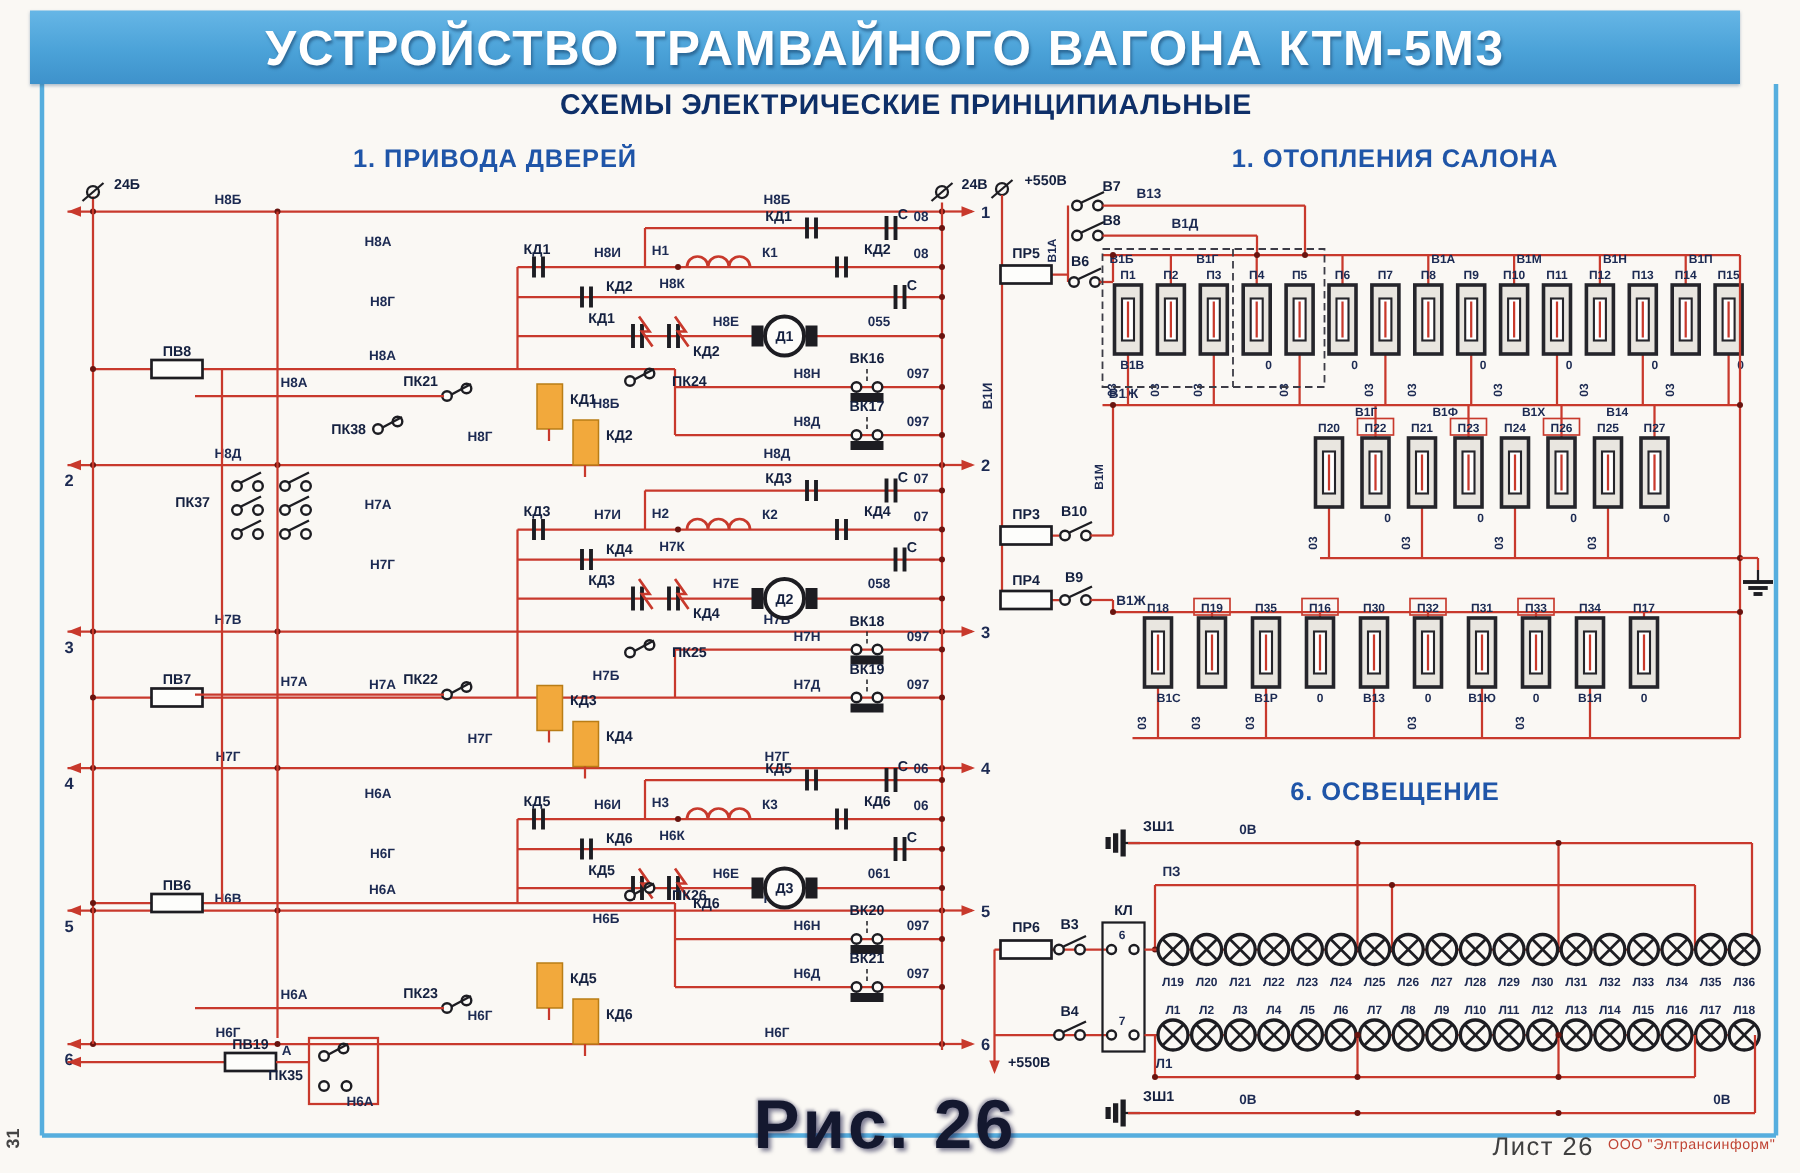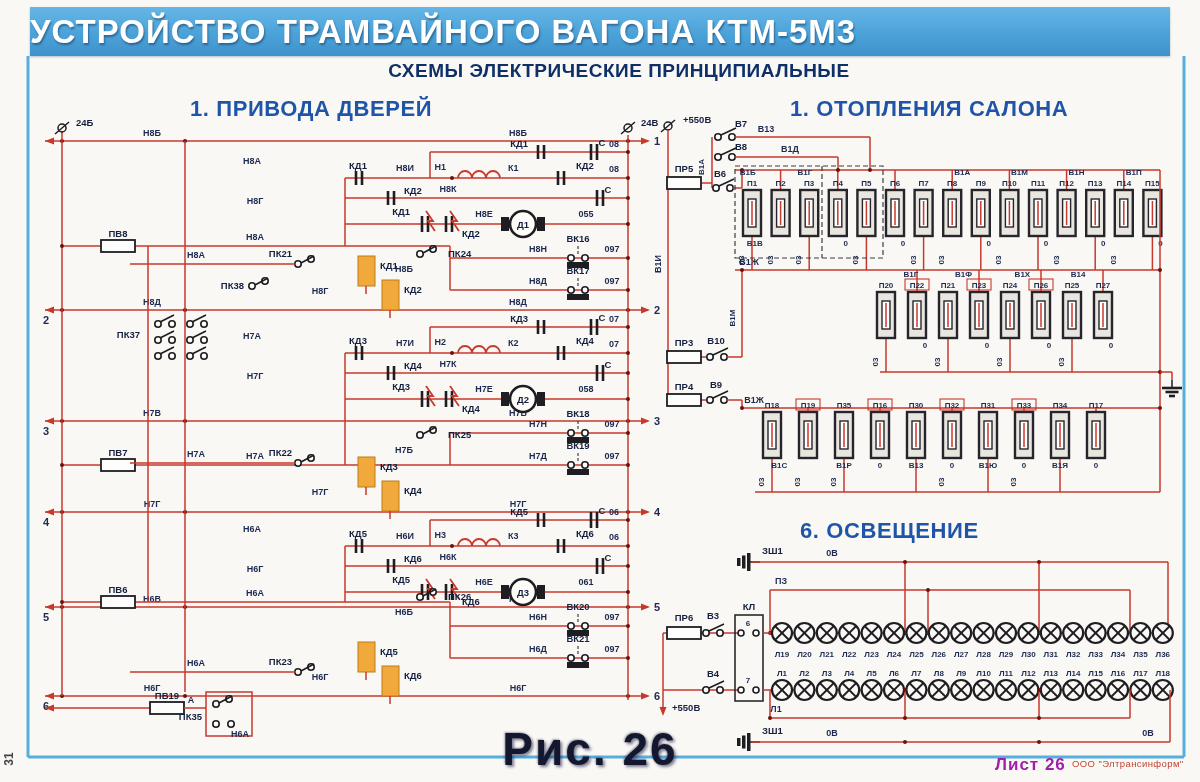--- a/index.html
+++ b/index.html
@@ -1,27 +1,27 @@
 <!DOCTYPE html>
 <html><head>
 <meta charset="utf-8">
 <style>
   html,body{margin:0;padding:0;}
   body{width:1200px;height:782px;position:relative;background:#faf8f4;font-family:"Liberation Sans",sans-serif;overflow:hidden;}
   #schem{position:absolute;left:0;top:0;z-index:1;}
   .overlay{position:absolute;z-index:3;}
-  .banner{left:30px;top:7px;width:1140px;height:49px;background:linear-gradient(180deg,#66b6e6 0%,#4ba2d8 55%,#3e92cb 100%);display:flex;align-items:center;box-shadow:0 1px 2px rgba(40,80,120,.35);}
+  .banner{left:20px;top:7px;width:1140px;height:49px;background:linear-gradient(180deg,#66b6e6 0%,#4ba2d8 55%,#3e92cb 100%);display:flex;align-items:center;justify-content:center;box-shadow:0 1px 2px rgba(40,80,120,.35);}
   .banner span{color:#ffffff;font-weight:bold;font-size:33px;letter-spacing:1px;text-shadow:1px 2px 2px rgba(20,60,100,.55);white-space:nowrap;}
-  .subtitle{left:119px;top:60px;width:1000px;text-align:center;color:#0e2f68;font-weight:bold;font-size:19px;letter-spacing:.5px;}
-  .sec-head{color:#1f55a8;font-weight:bold;font-size:22px;letter-spacing:.6px;text-align:left;white-space:nowrap;}
+  .subtitle{left:104px;top:60px;width:1000px;text-align:center;color:#0e2f68;font-weight:bold;font-size:19px;letter-spacing:.5px;}
+  .sec-head{color:#1f55a8;font-weight:bold;font-size:17px;letter-spacing:.6px;text-align:center;white-space:nowrap;}
   .h1{left:190px;top:96px;width:280px;}
   .h2{left:790px;top:96px;width:280px;}
   .h3{left:800px;top:518px;width:260px;}
   .fig{left:420px;top:722px;width:340px;text-align:center;color:#14182f;font-weight:bold;font-size:46px;letter-spacing:2px;text-shadow:2px 2px 3px rgba(25,25,70,.55),-1px -1px 2px rgba(25,25,70,.35);}
-  .sheet{left:995px;top:755px;color:#a21caf;font-weight:bold;font-size:17px;letter-spacing:1px;}
+  .sheet{left:995px;top:755px;color:#404040;font-weight:normal;font-size:17px;letter-spacing:1px;}
   .pub{left:1072px;top:758px;color:#c04535;font-size:9.5px;letter-spacing:.4px;}
   .marginnum{left:2px;top:752px;color:#454545;font-size:12px;font-weight:bold;transform:rotate(-90deg);}
   
   .w{stroke:#c8392c;stroke-width:1.5;fill:none;}
   .wi{stroke:#c8392c;stroke-width:1.8;fill:none;}
   .aw{fill:#c8392c;stroke:none;}
   .dt{fill:#69140f;stroke:none;}
   .cp2{stroke:#1d1d22;stroke-width:2.6;fill:none;}
   .cpl{stroke:#1d1d22;stroke-width:1.5;fill:none;}
   .dsh{stroke:#1d1d22;stroke-width:1;stroke-dasharray:3 2;fill:none;}

